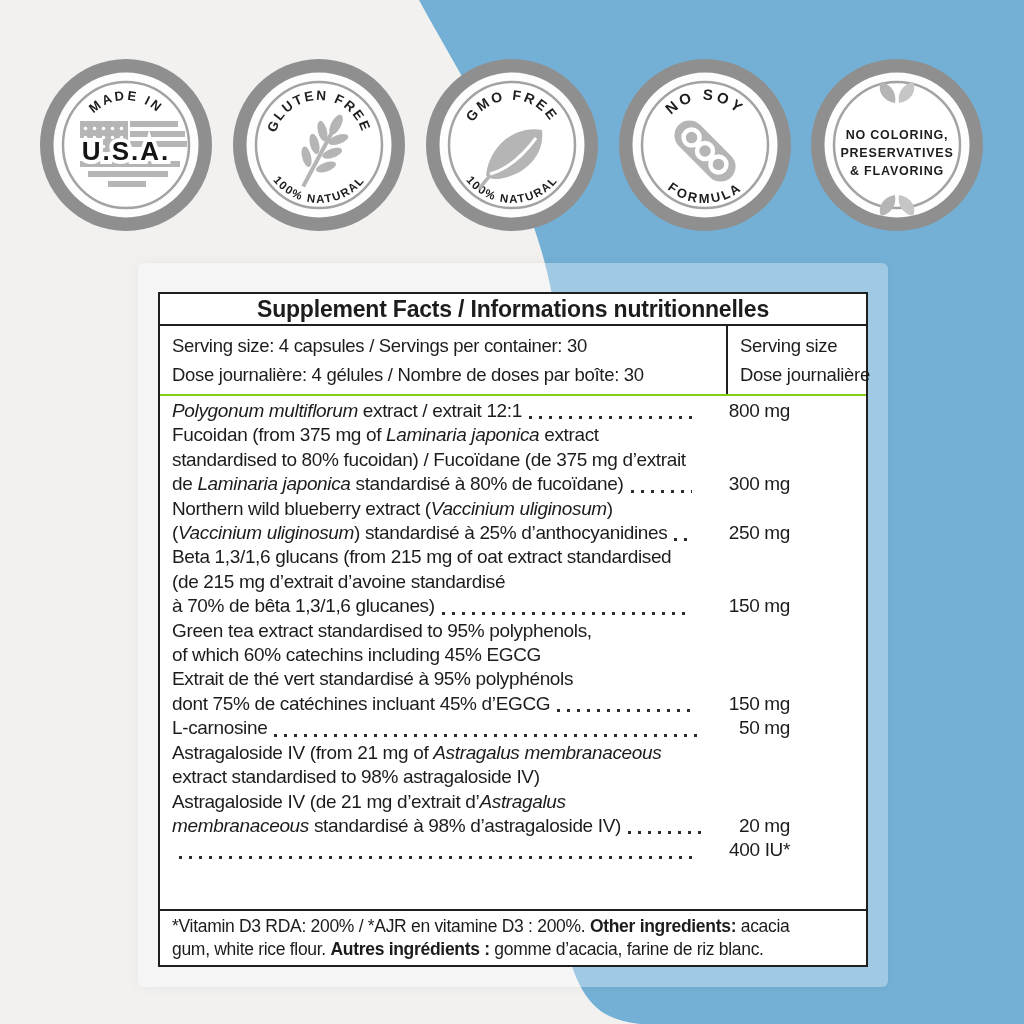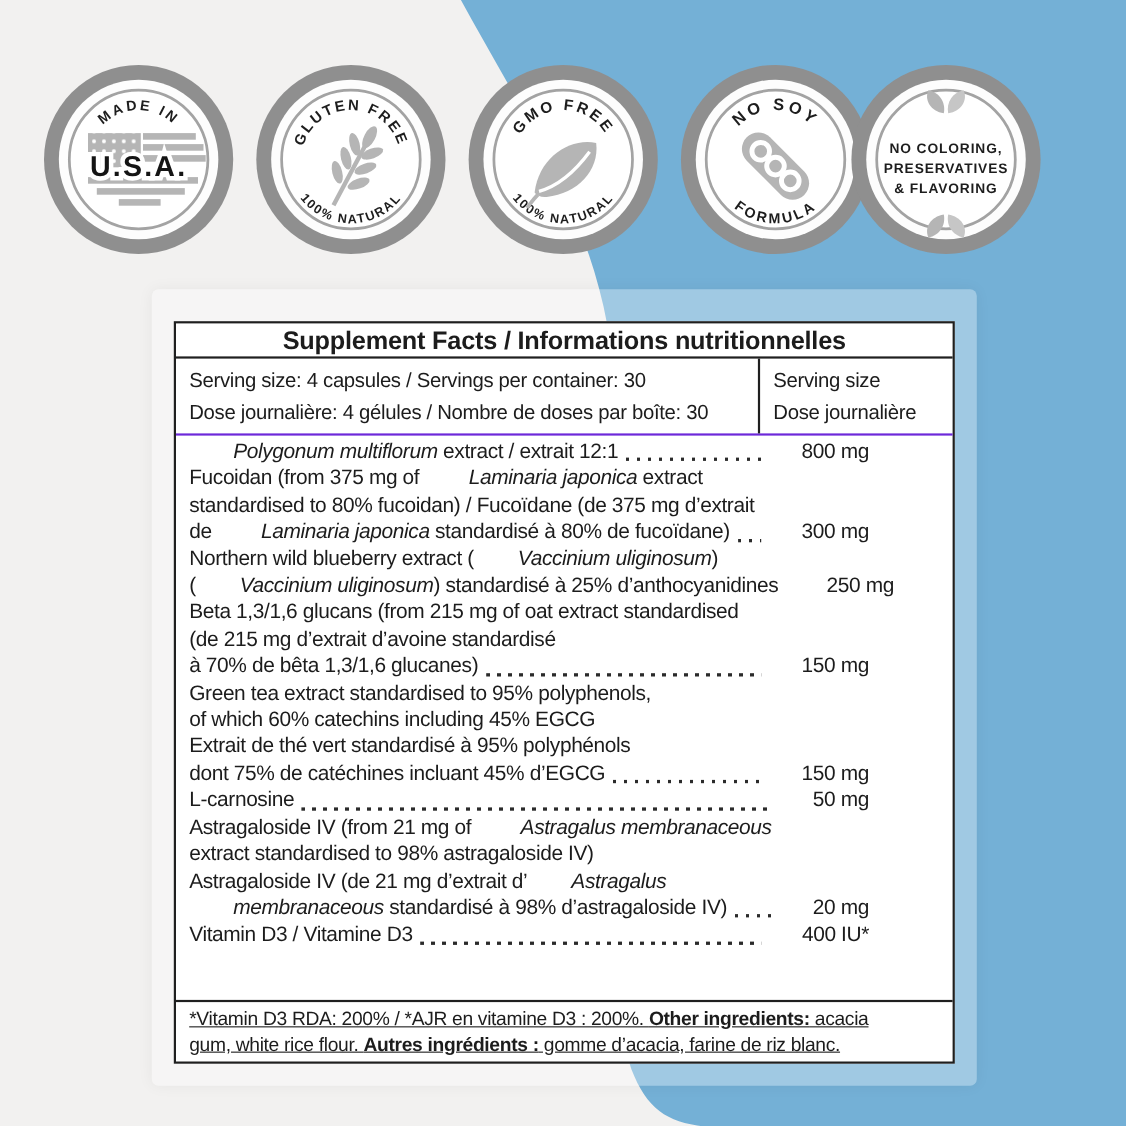--- a/index.html
+++ b/index.html
@@ -34,44 +34,44 @@
     position:absolute;left:20px;top:29px;width:710px;height:675px;
     background:#ffffff;border:2px solid #1f1f1f;box-sizing:border-box;
     display:flex;flex-direction:column;color:var(--ink,#1c1c1c);
   }
   .row-title{
     height:32px;flex:none;border-bottom:2px solid #1f1f1f;box-sizing:border-box;
     display:flex;align-items:center;justify-content:center;
     font-weight:700;font-size:23px;letter-spacing:-.2px;
   }
   .row-serving{
-    height:70px;flex:none;border-bottom:2px solid #6d28d9;box-sizing:border-box;
+    height:70px;flex:none;border-bottom:2px solid #84cc16;box-sizing:border-box;
     display:flex;font-size:18.5px;letter-spacing:-.3px;
   }
   .serv-left{flex:1;padding:5px 6px 0 12px;border-right:2px solid #1f1f1f;box-sizing:border-box;}
-  .serv-right{width:175px;flex:none;padding:5px 0 0 12px;box-sizing:border-box;}
+  .serv-right{width:138px;flex:none;padding:5px 0 0 12px;box-sizing:border-box;}
   .serv-line{line-height:29px;white-space:nowrap;}
   .row-main{
     flex:1;padding:3px 76px 0 12px;box-sizing:border-box;
     font-size:19px;line-height:24.4px;letter-spacing:-.35px;
   }
   .ing-line{display:flex;align-items:baseline;}
   .ing-text{white-space:pre;}
-  .it{font-style:italic;margin-left:40px;}
+  .it{font-style:italic;}
   .bd{font-weight:700;}
   .leader{
     flex:1;min-width:0;height:3px;align-self:flex-end;margin:0 5px 4px 7px;
     background:repeating-linear-gradient(to right,#2b2b2b 0 3px,transparent 3px 10px);
   }
   .val{white-space:nowrap;margin-left:32px;}
   .row-footer{
     height:56px;flex:none;border-top:2px solid #1f1f1f;box-sizing:border-box;
     padding:4px 12px 0 12px;font-size:17.5px;line-height:23px;letter-spacing:-.3px;
   }
-  .foot-line{white-space:nowrap;text-decoration:underline;}
+  .foot-line{white-space:nowrap;}
 </style>
 </head>
 <body>
 
 <div id="stage">
 
   <svg id="bg-svg" width="1024" height="1024" viewBox="0 0 1024 1024">
     <rect class="blue-shape" x="0" y="0" width="1024" height="1024"></rect>
     <path class="gray-shape" d="M419,0 C465,85 532,185 552,295 C566,375 566,560 562,715 C559,845 558,925 574,972 C588,1008 606,1020 640,1024 L0,1024 L0,0 Z"></path>
   </svg>
@@ -172,21 +172,21 @@
       </text>
       <g transform="translate(0,6) rotate(-45)">
         <rect class="icon-gray" x="-15" y="-37" width="30" height="74" rx="15"></rect>
         <circle cx="0" cy="-19" r="8" fill="none" stroke="#ffffff" stroke-width="4.5"></circle>
         <circle cx="0" cy="0" r="8" fill="none" stroke="#ffffff" stroke-width="4.5"></circle>
         <circle cx="0" cy="19" r="8" fill="none" stroke="#ffffff" stroke-width="4.5"></circle>
       </g>
     </svg>
   </div>
 
-  <div class="badge" style="left:773px">
+  <div class="badge" style="left:810px">
     <svg width="174" height="174" viewBox="-87 -87 174 174">
       <circle class="ring-outer" r="86"></circle>
       <circle class="ring-white" r="72.5"></circle>
       <circle class="ring-line" r="63"></circle>
       <g transform="translate(0,-50)">
         <path class="icon-gray" d="M-2,8 C-14,6 -20,-4 -16,-13 C-6,-11 0,-2 -2,8 Z"></path>
         <path d="M2,8 C14,6 20,-4 16,-13 C6,-11 0,-2 2,8 Z" fill="#c6c6c6"></path>
       </g>
       <text class="badge5-line" y="-6">NO COLORING,</text>
       <text class="badge5-line" y="12">PRESERVATIVES</text>
@@ -277,21 +277,20 @@
           </div>
           <div class="ing-line">
             <span class="ing-text"><span>Astragaloside IV (de 21 mg d’extrait d’</span><span class="it">Astragalus</span></span>
           </div>
           <div class="ing-line">
             <span class="ing-text"><span class="it">membranaceous</span><span> standardisé à 98% d’astragaloside IV)</span></span>
             <span class="leader"></span>
             <span class="val">20 mg</span>
           </div>
           <div class="ing-line">
-            <span class="ing-text"><span>Vitamin D3 / Vitamine D3</span></span>
             <span class="leader"></span>
             <span class="val">400 IU*</span>
           </div>
         </div>
 
       <div class="row-footer" id="table-footer">
           <div class="foot-line"><span>*Vitamin D3 RDA: 200% / *AJR en vitamine D3 : 200%. </span><span class="bd">Other ingredients:</span><span> acacia</span></div>
           <div class="foot-line"><span>gum, white rice flour. </span><span class="bd">Autres ingrédients :</span><span> gomme d’acacia, farine de riz blanc.</span></div>
         </div>
 

